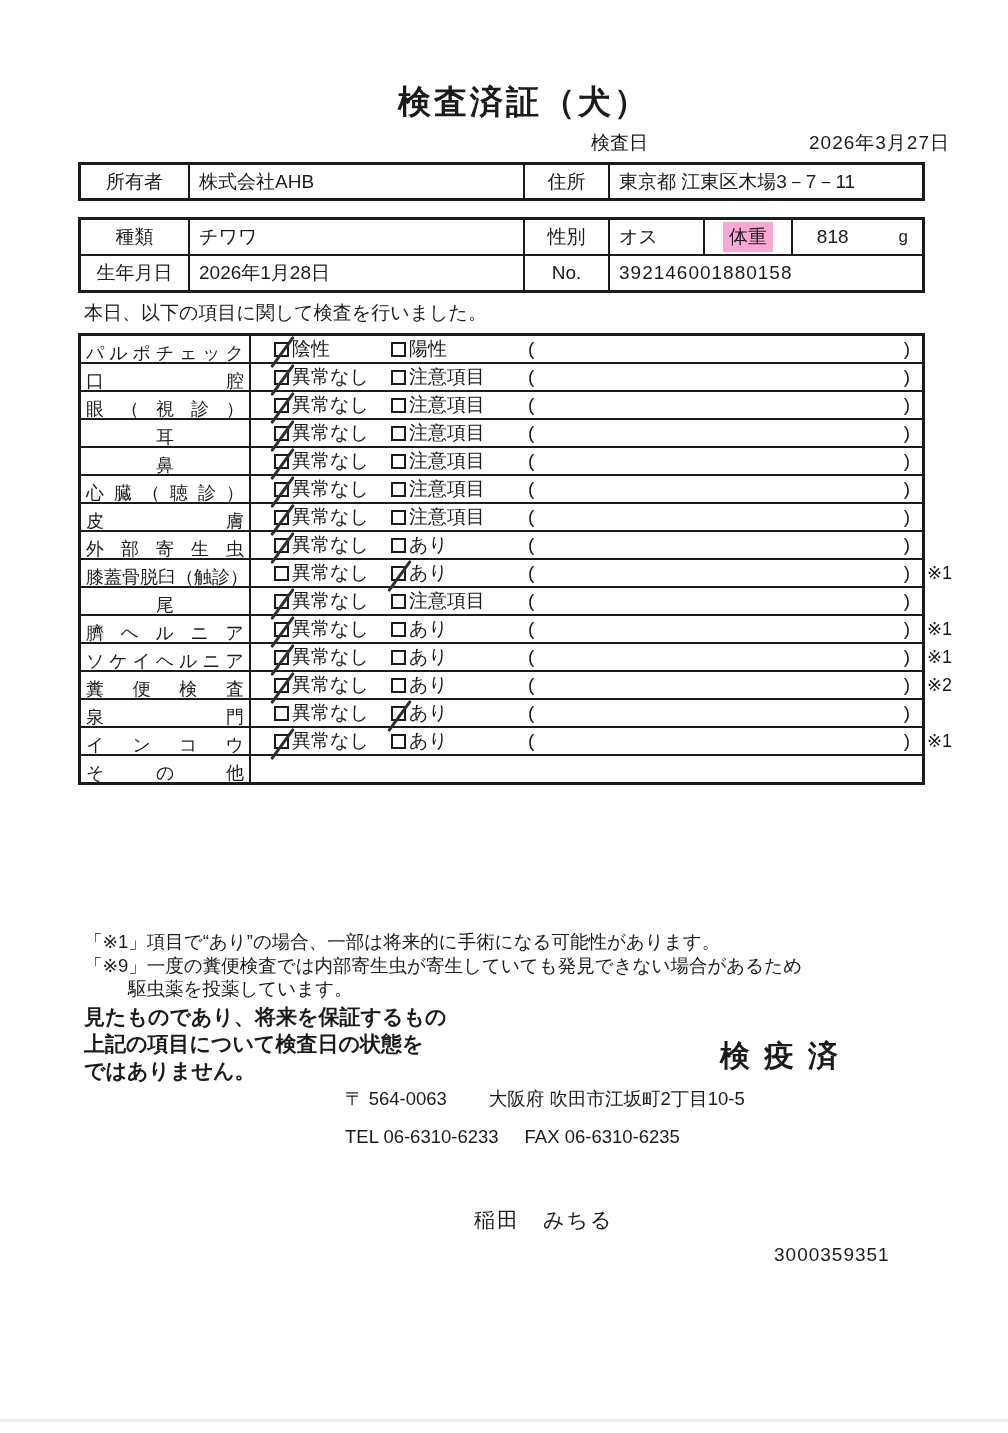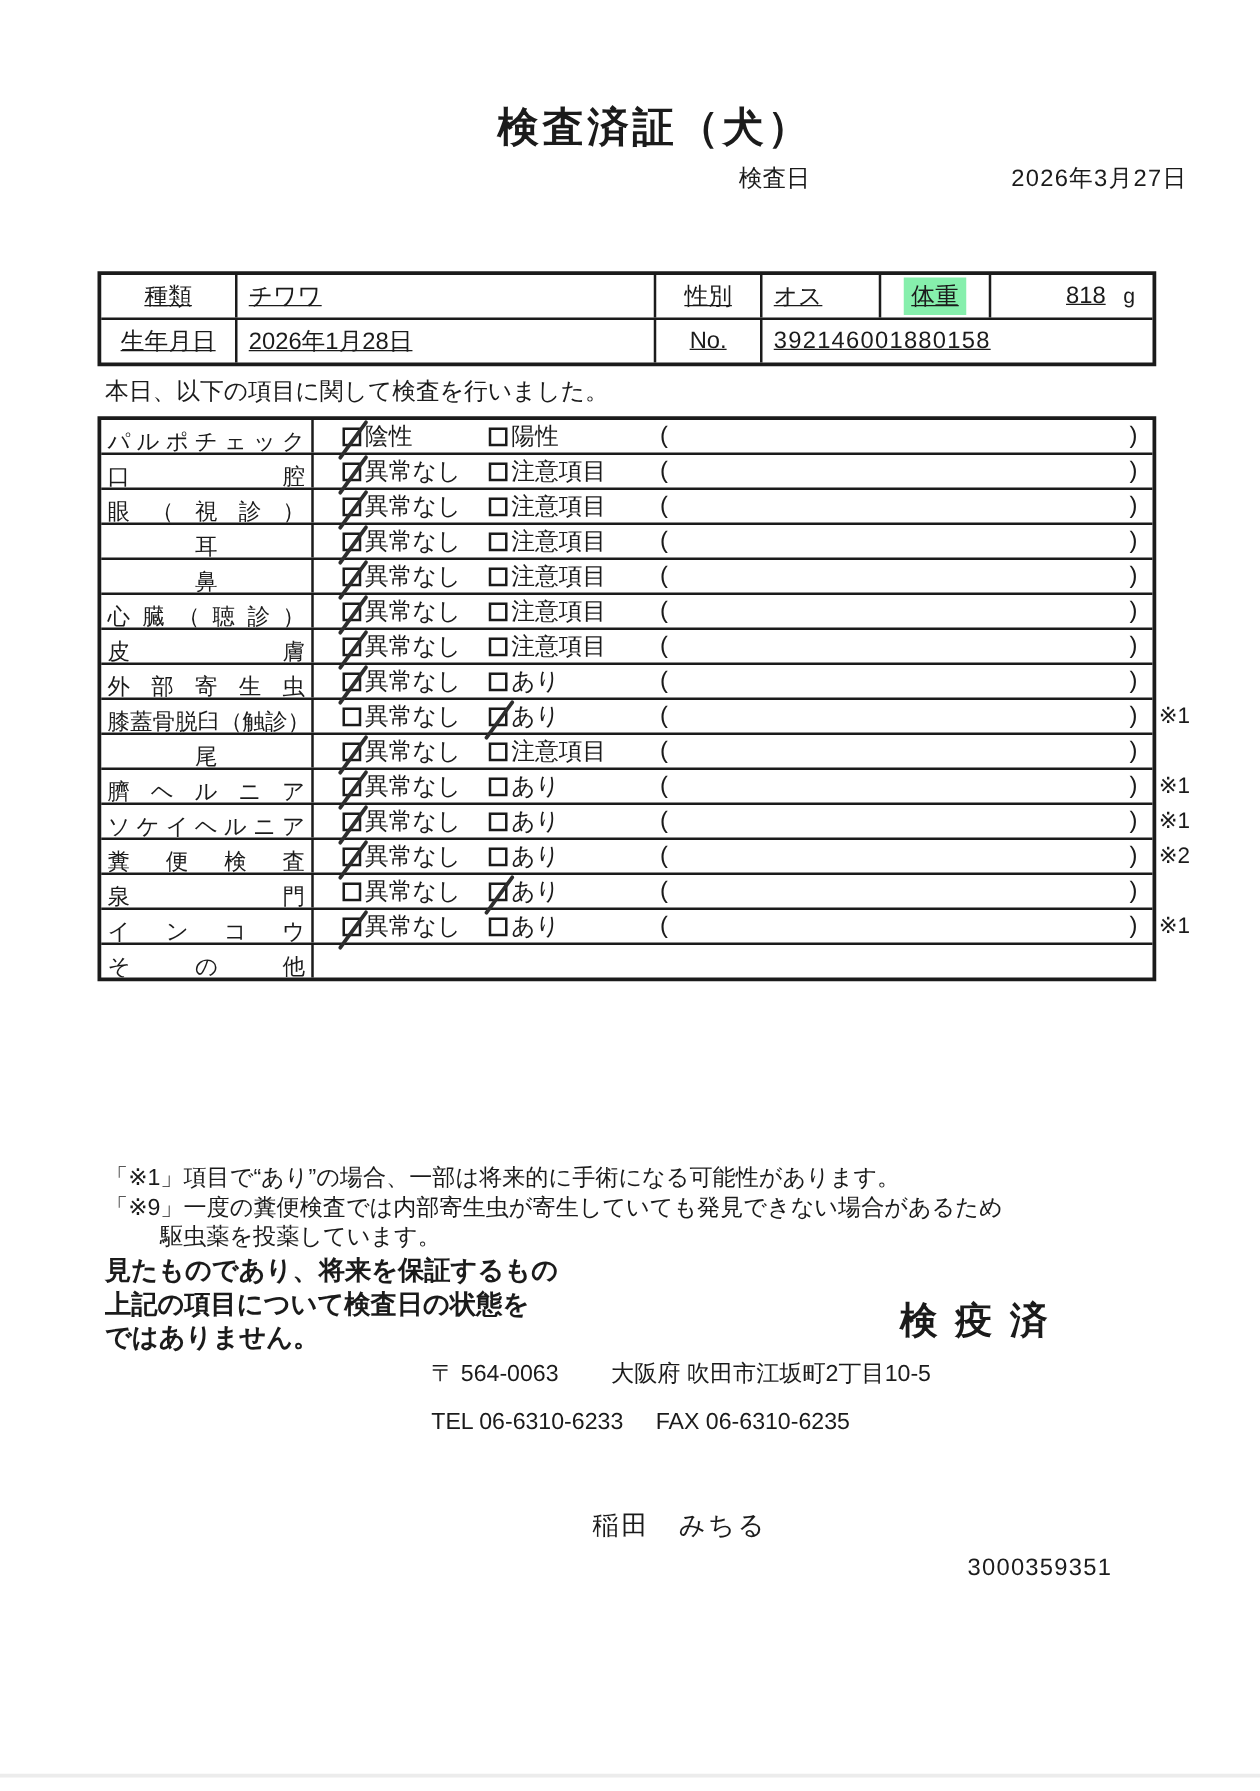--- a/index.html
+++ b/index.html
@@ -32,24 +32,24 @@
   .w1{flex:0 0 107px;}  
   .w2{flex:0 0 335px;}  
   .w3{flex:0 0 85px;}   
   .w4{flex:0 0 95px;}   
   .w5{flex:0 0 88px;}   
   .wrest{flex:1;}
 
   #owner-table{top:162px;width:847px;}
   #owner-table .tbl-row{height:33px;}
   #pet-table{top:217px;width:847px;}
-  #pet-table .tbl-row{height:34px;text-decoration:underline;}
-
-  .weight-label-bg{background:#86efac;padding:2px 6px;}
-  .weight-cell{justify-content:flex-end;padding-right:14px;}
+  #pet-table .tbl-row{height:34px;}
+
+  .weight-label-bg{background:#f9a8d4;padding:2px 6px;}
+  .weight-cell{justify-content:flex-end;padding-right:14px;gap:36px;}
   .weight-unit{font-size:17px;margin-left:14px;}
   .no-value{letter-spacing:1px;}
 
   .intro-line{position:absolute;top:300px;left:84px;font-size:19px;}
 
   
   #checklist{top:333px;width:847px;}
   .chk-row{display:flex;height:26px;}
   .chk-row + .chk-row{border-top:2px solid #1b1b1b;}
   .chk-label{
@@ -102,20 +102,28 @@
 </head>
 <body>
 
 <div class="page">
 
   <div class="doc-title">検査済証（犬）</div>
 
   <div class="exam-date-label">検査日</div>
   <div class="exam-date-value">2026年3月27日</div>
 
+  <div class="tbl" id="owner-table">
+    <div class="tbl-row">
+      <div class="cell hdr w1">所有者</div>
+      <div class="cell w2">株式会社AHB</div>
+      <div class="cell hdr w3">住所</div>
+      <div class="cell wrest">東京都 江東区木場3－7－11</div>
+    </div>
+  </div>
 
   <div class="tbl" id="pet-table">
     <div class="tbl-row">
       <div class="cell hdr w1">種類</div>
       <div class="cell w2">チワワ</div>
       <div class="cell hdr w3">性別</div>
       <div class="cell w4">オス</div>
       <div class="cell hdr w5">
           <span class="weight-label-bg">体重</span>
         </div>

